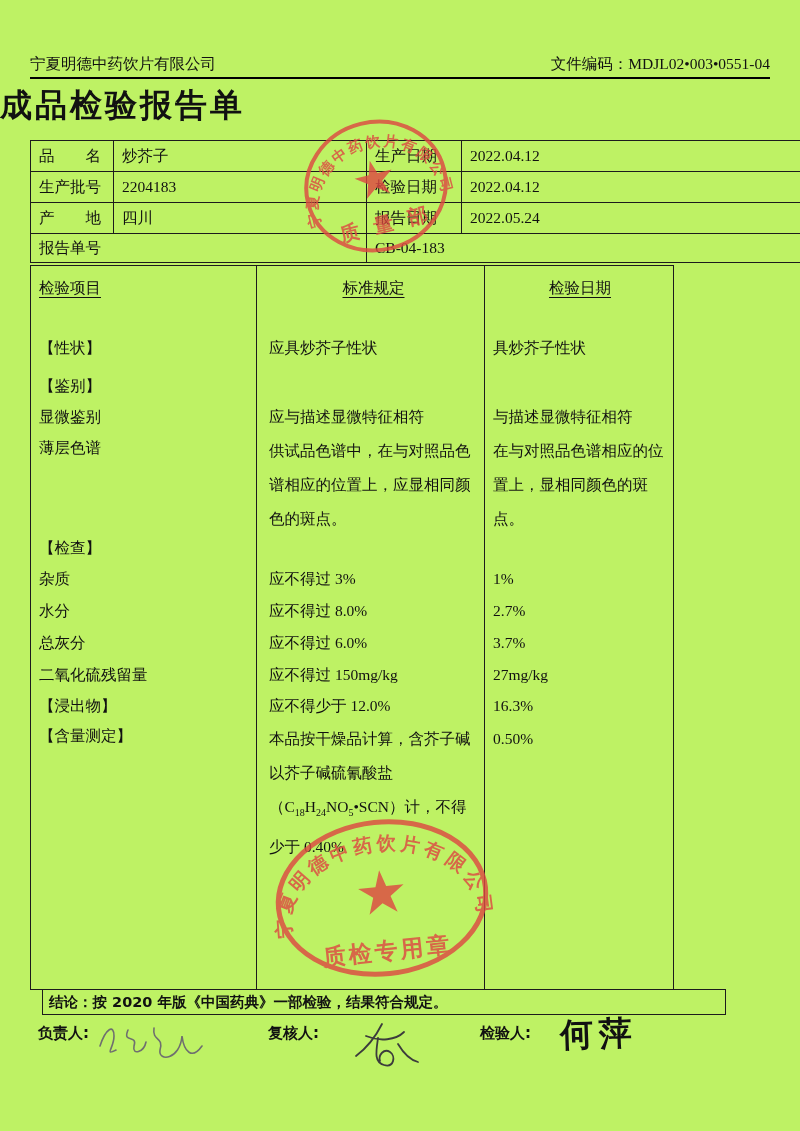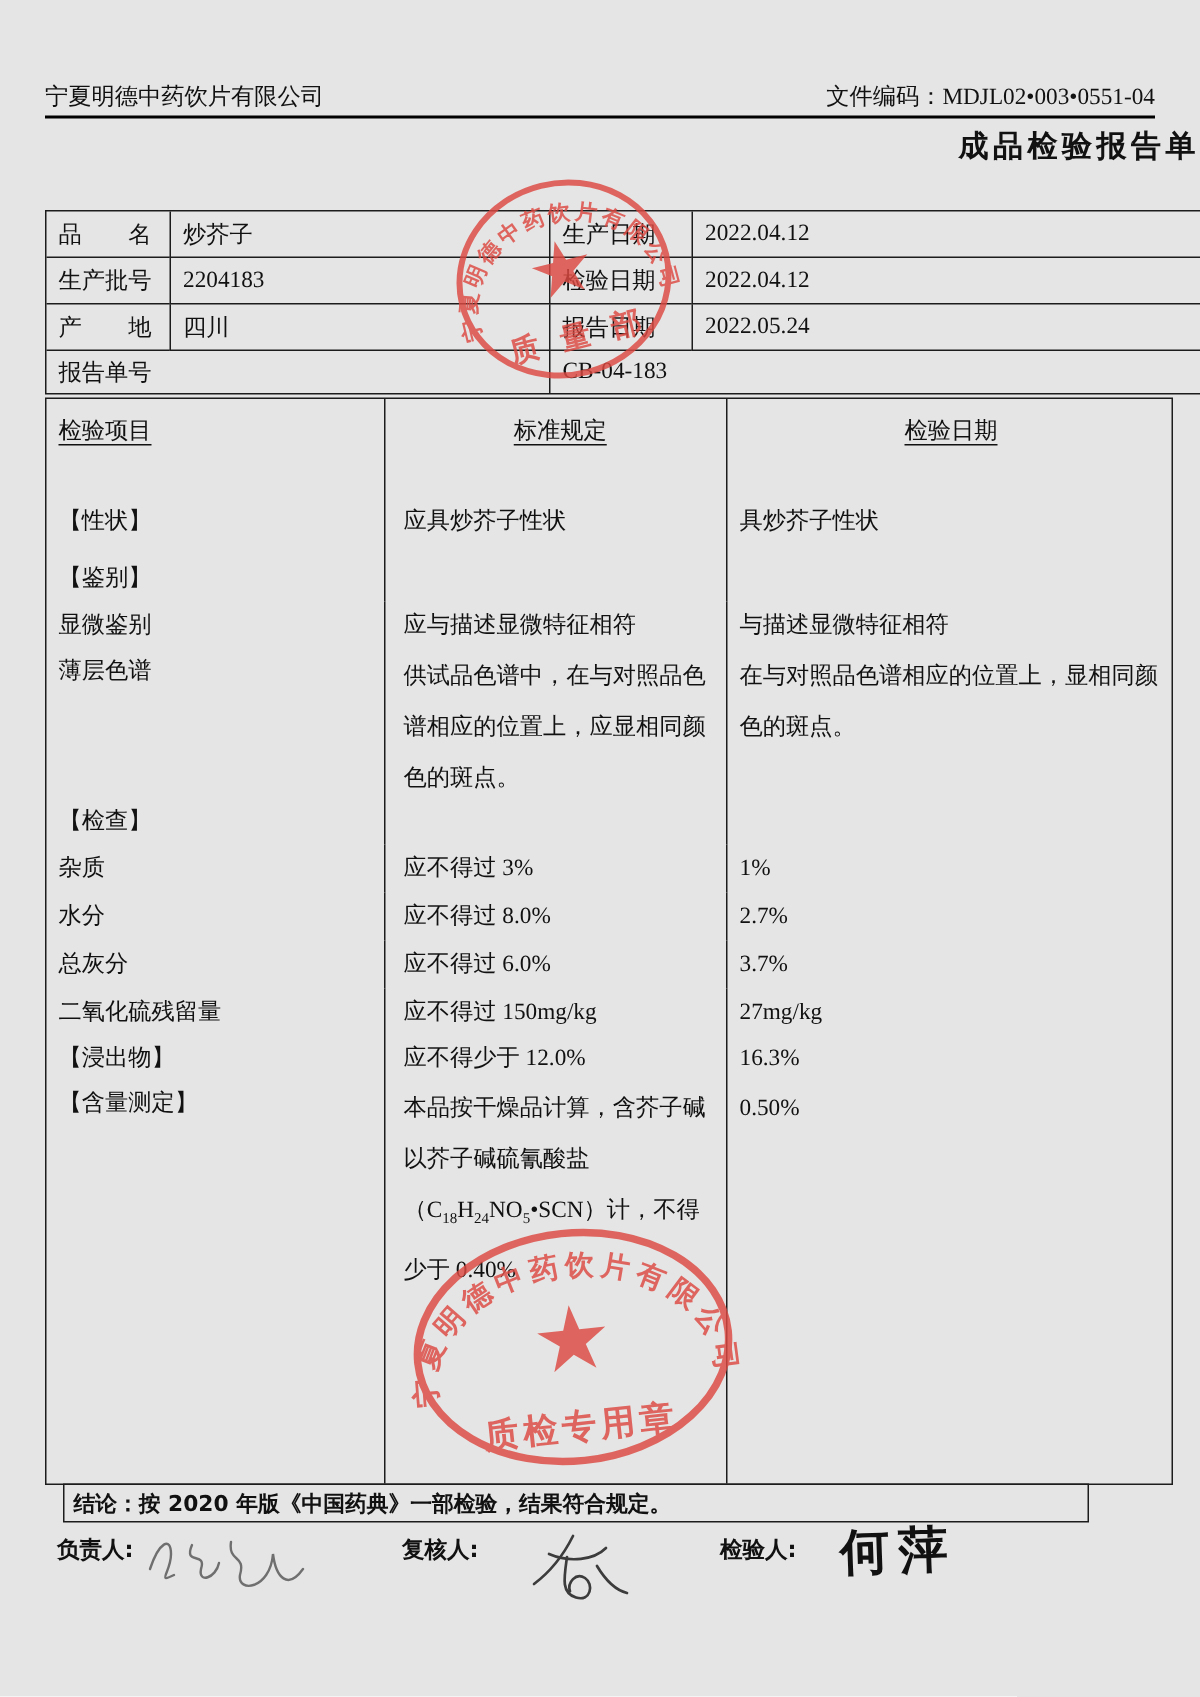--- a/index.html
+++ b/index.html
@@ -1,35 +1,35 @@
 <!DOCTYPE html>
 <html><head>
 <meta charset="utf-8">
 <style>
   html,body{margin:0;padding:0;background:#ffffff;}
   .page{
-    position:relative;width:800px;height:1131px;background:#e5e5e5;
+    position:relative;width:800px;height:1131px;background:#bef264;
     font-family:"Liberation Serif","DejaVu Serif",serif;color:#111;overflow:hidden;
   }
   
   .hdr-row{position:absolute;left:30px;top:54px;width:740px;display:flex;justify-content:space-between;font-size:15.5px;}
   .hdr-rule{position:absolute;left:30px;top:77px;width:740px;border-top:2.5px solid #000;}
-  .doc-title{position:absolute;left:0;top:84px;width:800px;text-align:right;
-    font-family:"DejaVu Sans","Liberation Sans",sans-serif;font-weight:700;font-size:20px;letter-spacing:3px;}
+  .doc-title{position:absolute;left:0;top:84px;width:800px;text-align:left;
+    font-family:"DejaVu Sans","Liberation Sans",sans-serif;font-weight:700;font-size:32px;letter-spacing:3px;}
   
   .info-table{position:absolute;left:30px;top:140px;width:796px;height:123px;border:1.6px solid #1c1c1c;
     display:grid;grid-template-columns:82px 253px 95px 1fr;grid-template-rows:31px 31px 31px 1fr;box-sizing:border-box;font-size:15.5px;}
   .info-table .cell{border-left:1.4px solid #1c1c1c;border-bottom:1.4px solid #1c1c1c;
     display:flex;align-items:center;padding:0 8px;box-sizing:border-box;white-space:nowrap;overflow:hidden;}
   .info-table .cell.first{border-left:none;}
   .info-table .cell.lastrow{border-bottom:none;}
   .span2a{grid-column:1 / 3;}
   .span2b{grid-column:3 / 5;}
   
-  .main-table{position:absolute;left:30px;top:265px;width:752px;height:725px;border:1.6px solid #1c1c1c;
+  .main-table{position:absolute;left:30px;top:265px;width:644px;height:725px;border:1.6px solid #1c1c1c;
     box-sizing:border-box;display:grid;grid-template-columns:226px 228px 1fr;
     grid-template-rows:66px 38px 31px 31px 100px 31px 32px 32px 32px 31px 30px 106px 1fr;
     font-size:15.5px;}
   .mt-cell{border-right:1.4px solid #1c1c1c;padding:4px 6px 0 8px;box-sizing:border-box;line-height:24px;}
   .mt-cell.c2{padding-left:12px;}
   .mt-cell.c3{border-right:none;padding-left:8px;}
   .mt-cell.ml{line-height:34px;padding-top:2px;}
   .mt-hdr{padding-top:10px;}
   .mt-hdr u{text-underline-offset:4px;}
   .ctr{text-align:center;}

